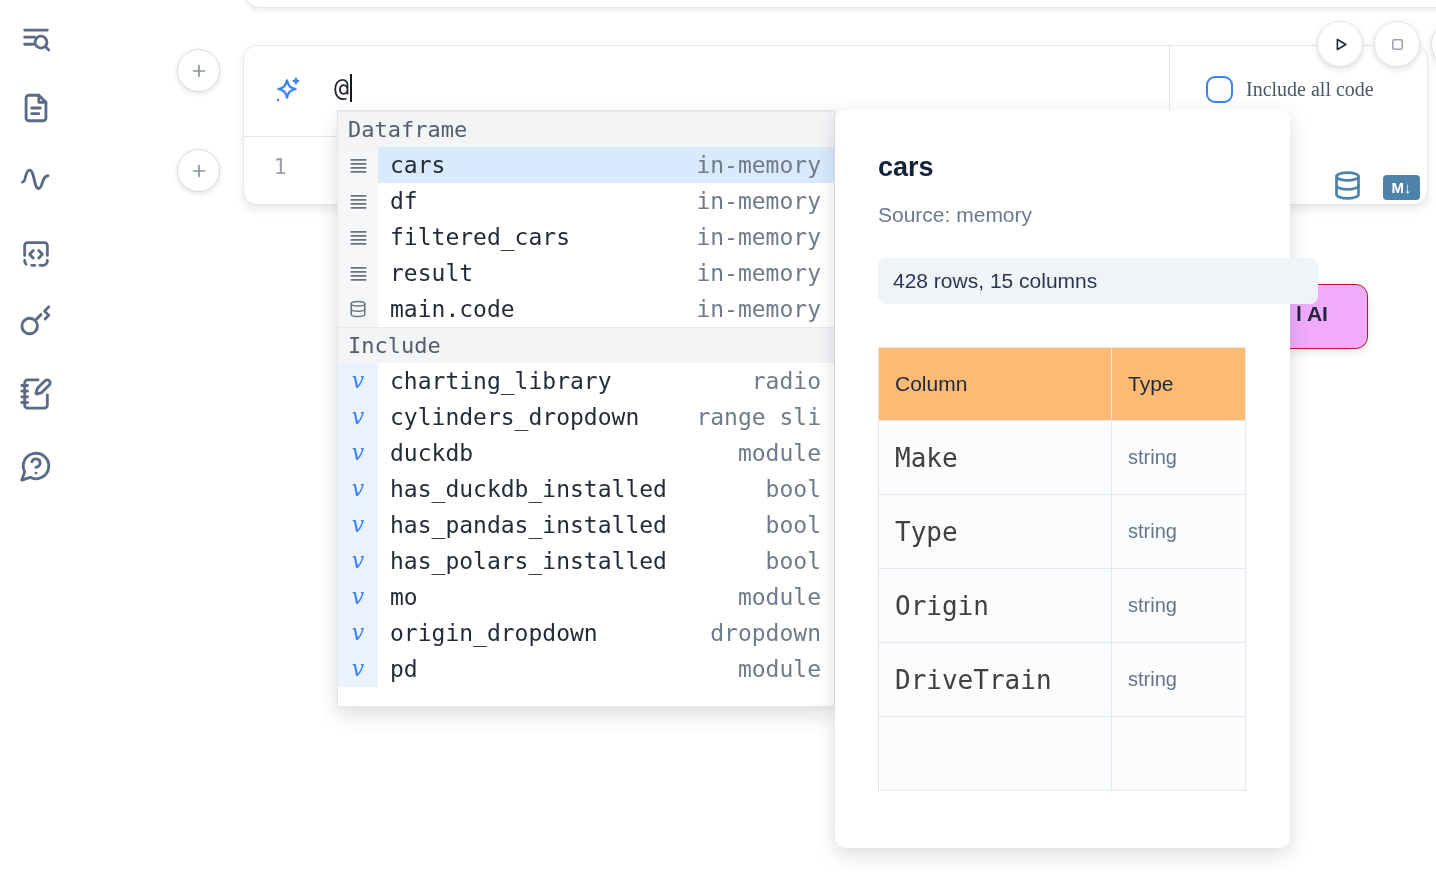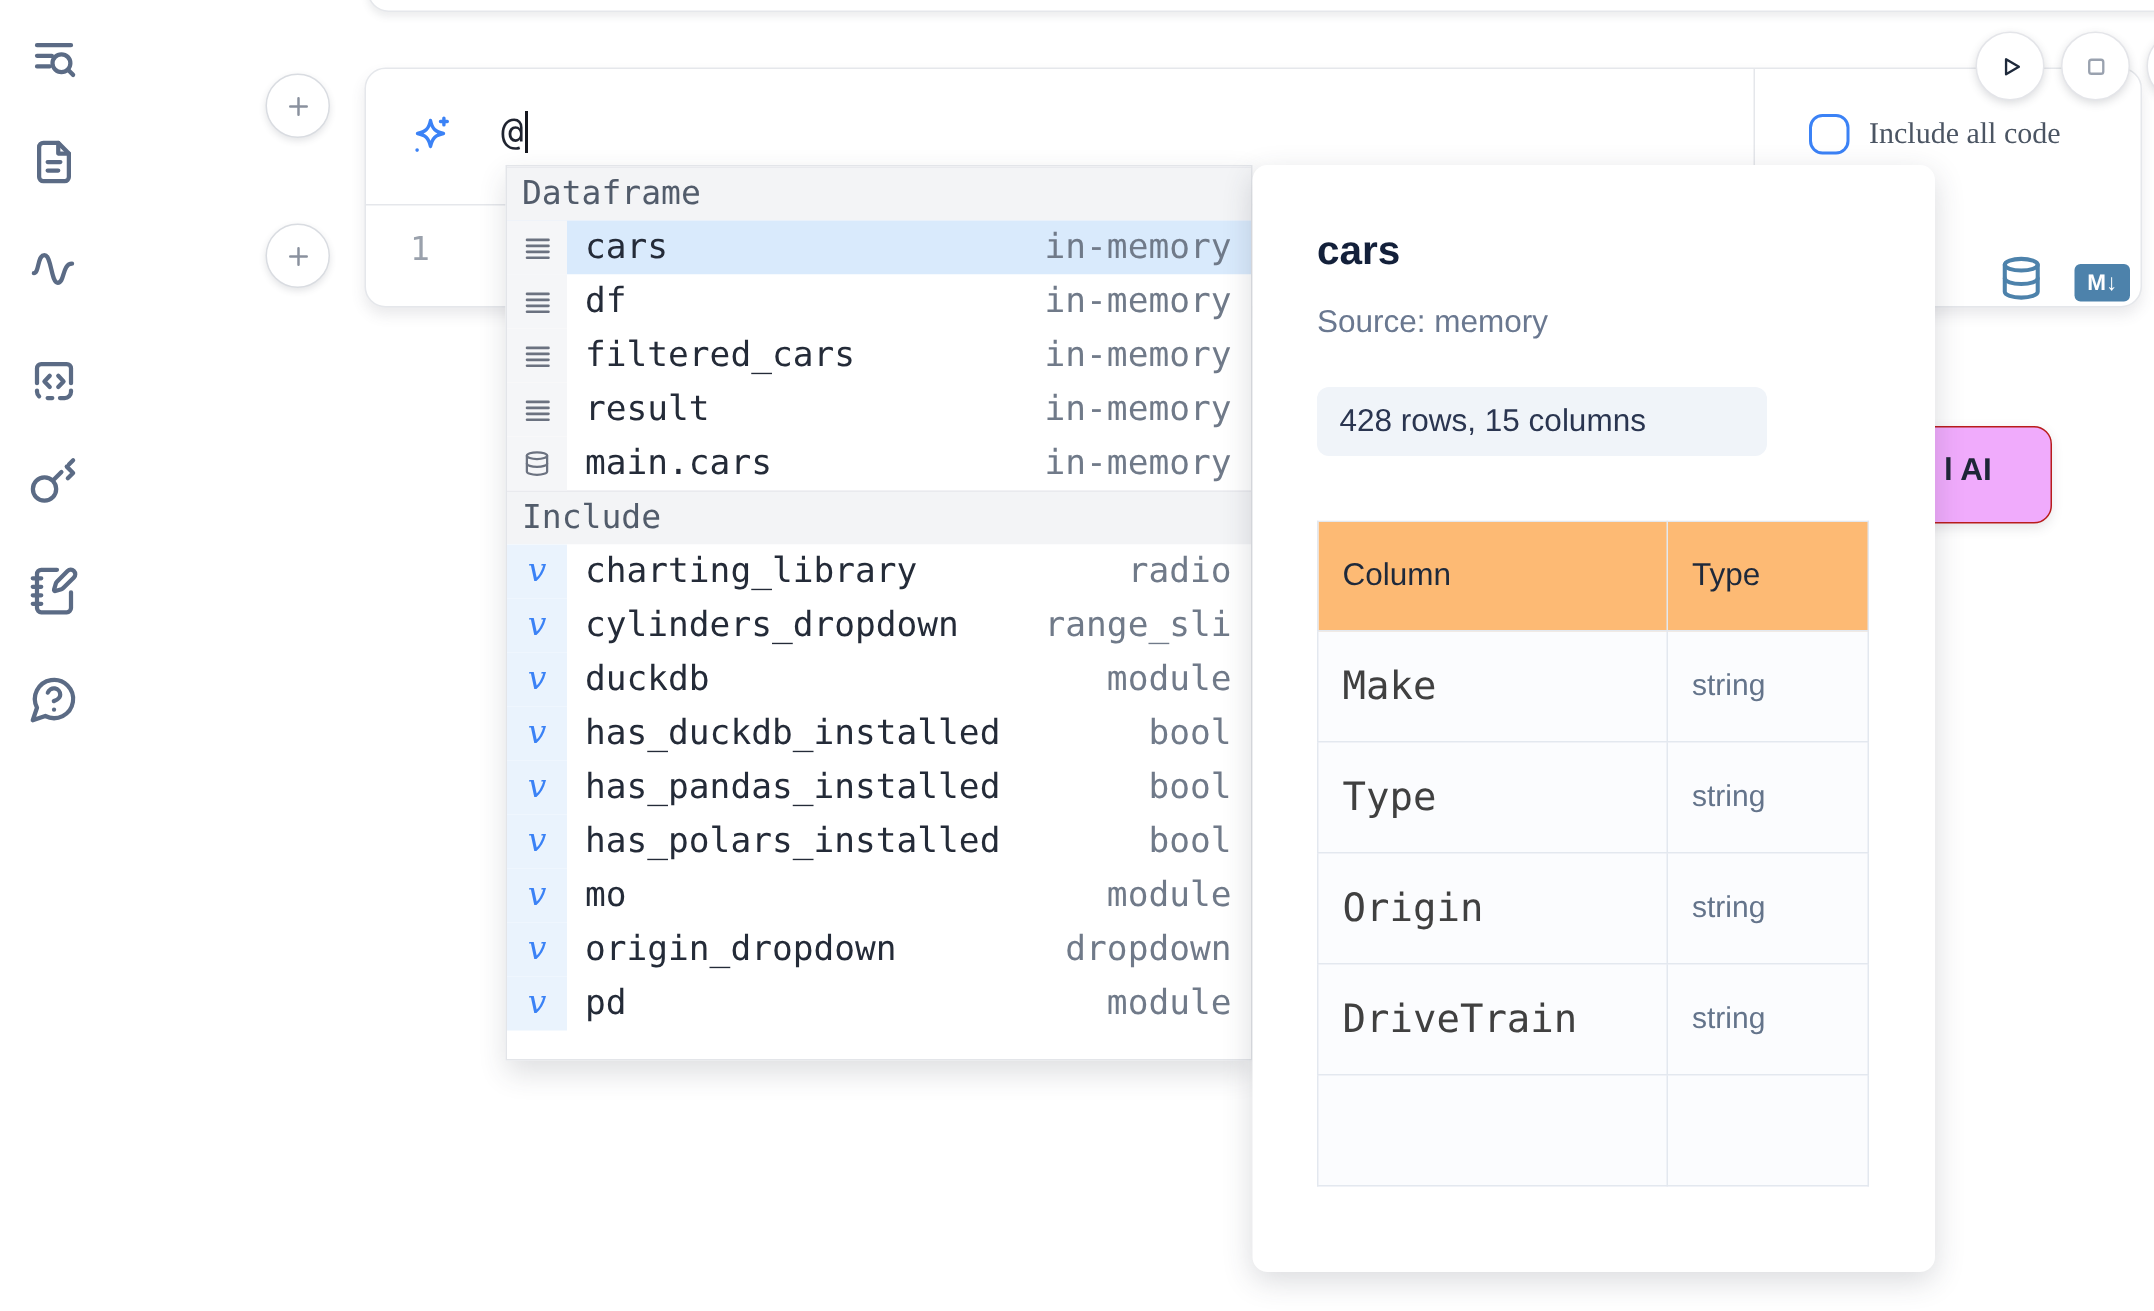--- a/index.html
+++ b/index.html
@@ -62,21 +62,21 @@
   .dd-icon svg { stroke-linecap:round; }
   .vglyph { font-family:"DejaVu Serif", serif; font-style:italic; font-size:22px; color:#3b82f6; line-height:1; }
   .dd-name { font-size:23px; color:#242b38; padding-left:12px; white-space:nowrap; }
   .dd-type { margin-left:auto; padding-right:13px; font-size:23px; color:#707a89; white-space:nowrap; overflow:hidden; }
 
   
   .panel { left:835px; top:110px; width:455px; height:738px; background:#fff; border-radius:10px;
     box-shadow:0 6px 20px rgba(50,55,70,.18); z-index:6; }
   .panel-title { position:absolute; left:43px; top:42px; font-size:27px; font-weight:bold; color:#13203a; }
   .panel-source { position:absolute; left:43px; top:93px; font-size:21px; color:#6a7890; }
-  .panel-pill { position:absolute; left:43px; top:148px; width:300px; height:46px; background:#f0f4f9;
+  .panel-pill { position:absolute; left:43px; top:148px; width:440px; height:46px; background:#f0f4f9;
     border-radius:8px; line-height:46px; padding-left:15px; font-size:21px; color:#2a3550; }
   .ptable-wrap { position:absolute; left:43px; top:237px; width:368px; height:460px; overflow:hidden; }
   table.ptable { border-collapse:collapse; width:368px; }
   .ptable th, .ptable td { border:1px solid #e3e8ef; text-align:left; padding-left:16px; }
   .ptable th { height:73px; background:#fdba74; font-size:21px; font-weight:normal; color:#1e293b; }
   .ptable td { height:74px; background:#fbfcfe; }
   .ptable td.cname { font-family:"DejaVu Sans Mono", monospace; font-size:26px; color:#404040; width:233px; }
   .ptable td.ctype { font-size:20px; color:#64748b; }
 
   
@@ -238,21 +238,21 @@
     <div class="dd-row">
 
     <span class="dd-icon">
       <svg width="18" height="18" viewBox="0 0 24 24" fill="none" stroke="#6b7280" stroke-width="2">
           <ellipse cx="12" cy="5" rx="9" ry="3"></ellipse>
           <path d="M3 5v14c0 1.66 4 3 9 3s9-1.34 9-3V5"></path>
           <path d="M3 12c0 1.66 4 3 9 3s9-1.34 9-3"></path>
         </svg>
     </span>
 
-    <span class="dd-name">main.cars</span>
+    <span class="dd-name">main.code</span>
     <span class="dd-type">in-memory</span>
   </div>
     <div class="dd-header">Include</div>
     <div class="dd-row var-row">
 
     <span class="dd-icon">
         <span class="vglyph">v</span>
       </span>
     <span class="dd-name">charting_library</span>
     <span class="dd-type">radio</span>

